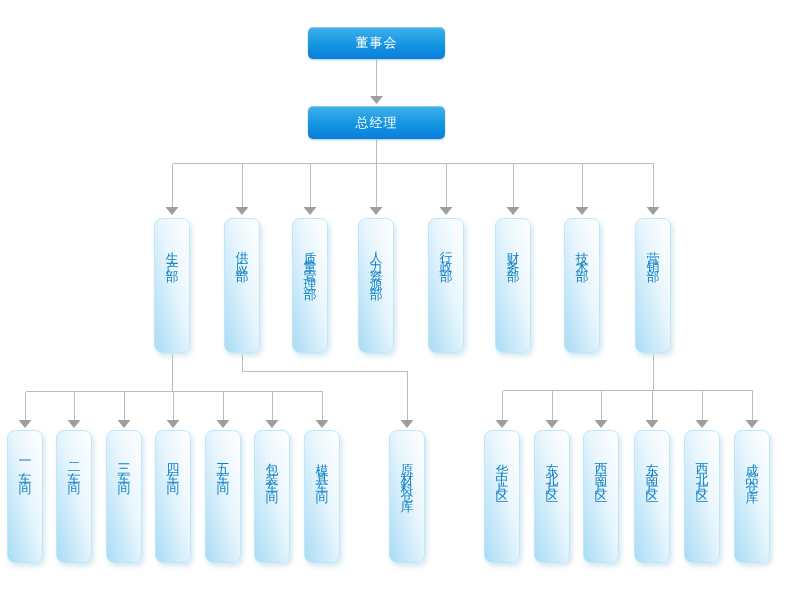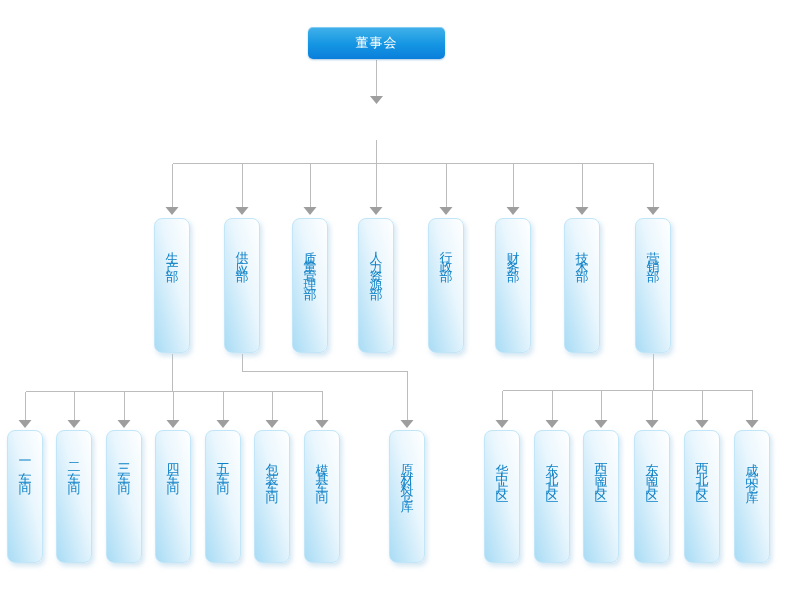--- a/index.html
+++ b/index.html
@@ -86,20 +86,23 @@
       <line x1="652.5" y1="390.5" x2="652.5" y2="420.5" stroke="#bcbcbc" stroke-width="1" shape-rendering="crispEdges"></line>
       <polygon points="645.5,420 658.5,420 652,428" fill="#9e9e9e"></polygon>
       <line x1="702.5" y1="390.5" x2="702.5" y2="420.5" stroke="#bcbcbc" stroke-width="1" shape-rendering="crispEdges"></line>
       <polygon points="695.5,420 708.5,420 702,428" fill="#9e9e9e"></polygon>
       <line x1="752.5" y1="390.5" x2="752.5" y2="420.5" stroke="#bcbcbc" stroke-width="1" shape-rendering="crispEdges"></line>
       <polygon points="745.5,420 758.5,420 752,428" fill="#9e9e9e"></polygon>
     </svg>
 <div class="node-h" style="left: 308px; top: 27px; width: 137px; height: 32px;">
       <span>董事会</span>
     </div>
+    <div class="node-h" style="left: 308px; top: 106px; width: 137px; height: 33px;">
+      <span>总经理</span>
+    </div>
     <div class="node-v" style="left: 154px; top: 218px; width: 36px; height: 135px;">
       <span class="vlabel">生产部</span>
     </div>
     <div class="node-v" style="left: 224px; top: 218px; width: 36px; height: 135px;">
       <span class="vlabel">供应部</span>
     </div>
     <div class="node-v" style="left: 292px; top: 218px; width: 36px; height: 135px;">
       <span class="vlabel">质量管理部</span>
     </div>
     <div class="node-v" style="left: 358px; top: 218px; width: 36px; height: 135px;">

